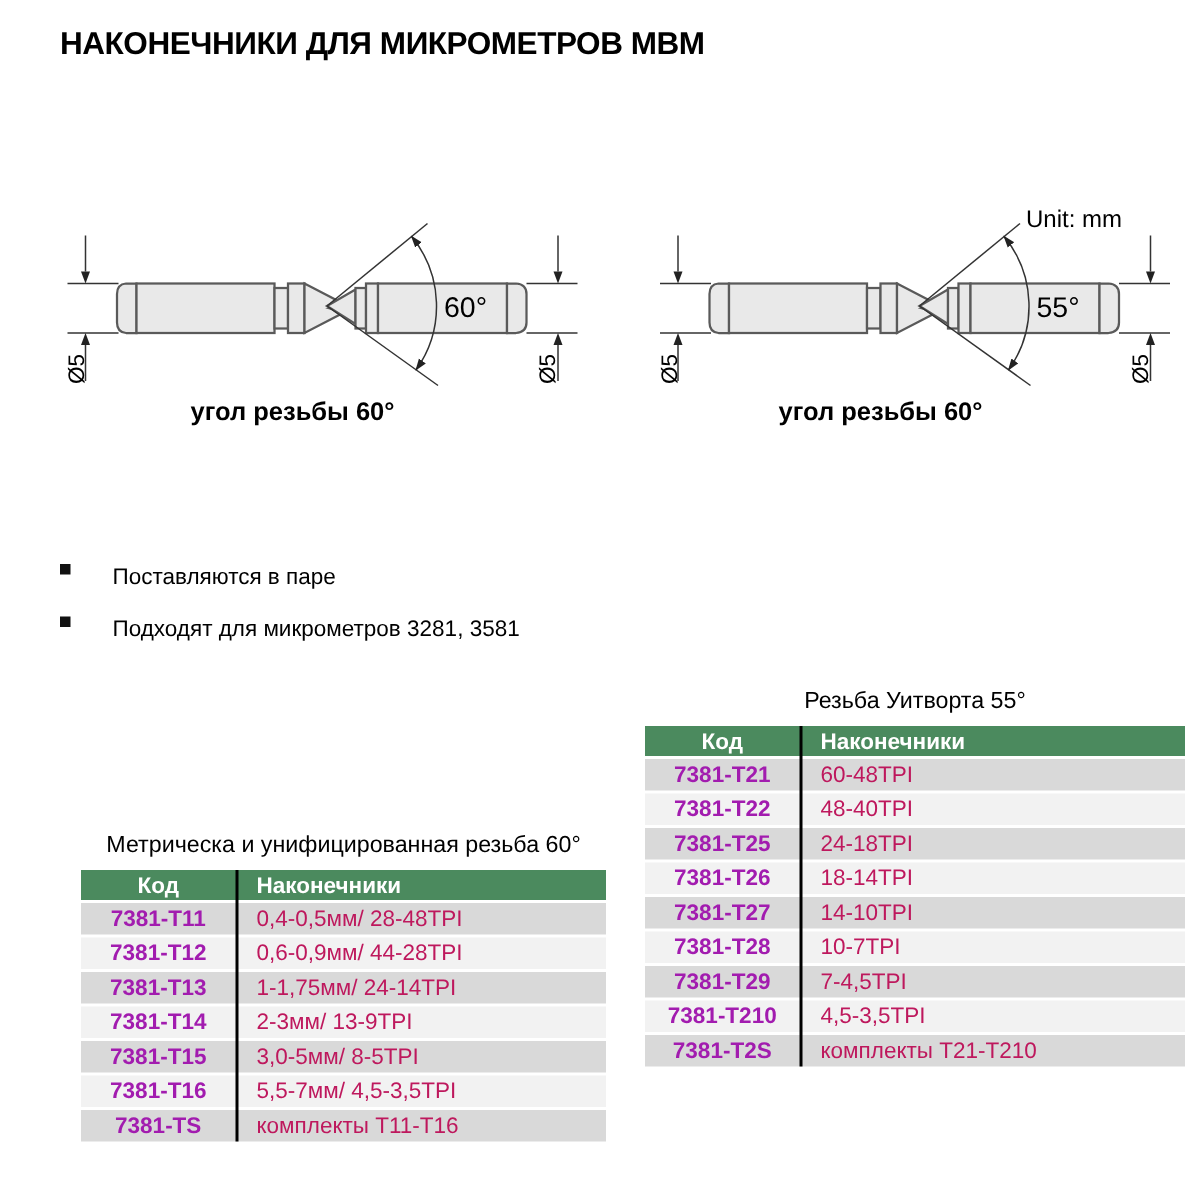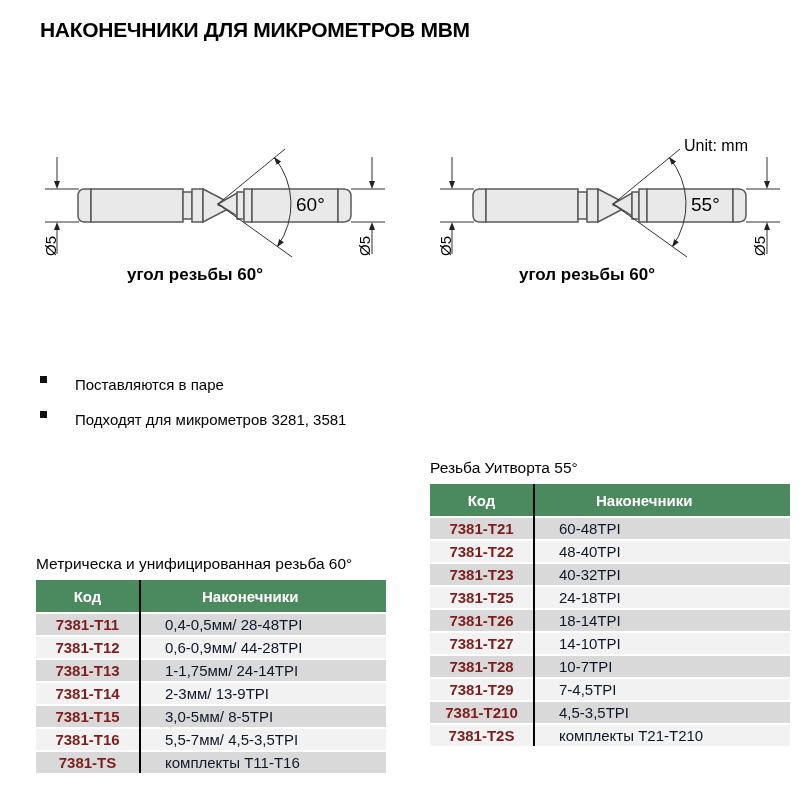--- a/index.html
+++ b/index.html
@@ -21,40 +21,40 @@
   svg.diagram .dia-label  { font-size:15px; }
   svg.diagram .angle-label{ font-size:19px; }
   svg.diagram .unit-label { font-size:16px; }
   svg.diagram .caption    { font-size:17px; font-weight:bold; }
 
   .bullets { position:absolute; left:40px; top:376px; }
   .bullet-item { display:flex; align-items:flex-start; height:20px; margin-bottom:15px; font-size:15px; }
   .bullet-square { width:7px; height:7px; background:#111; margin-right:28px; flex:0 0 auto; }
 
   .table-block { position:absolute; }
-  .table-block.metric    { left:36px;  top:555px; width:350px; }
+  .table-block.metric    { left:54px;  top:555px; width:350px; }
   .table-block.whitworth { left:430px; top:459px; width:360px; }
-  .table-title { font-size:15.5px; color:#000; height:19px; margin-bottom:6px; white-space:nowrap; }
+  .table-title { font-size:15.5px; color:#000; height:19px; margin-bottom:6px; white-space:nowrap;text-align:center; }
 
   .gtable { position:relative; }
   .gtable::after {
     content:""; position:absolute; left:103px; top:0; bottom:0;
     width:1.5px; background:#000;
   }
   .thead {
-    display:flex; align-items:center; height:32px; margin-bottom:2px;
-    background:var(--header-green,#4b8a5e); color:#fff; font-weight:bold; font-size:15px;gap:37px;
+    display:flex; align-items:center; height:20px; margin-bottom:2px;
+    background:var(--header-green,#4b8a5e); color:#fff; font-weight:bold; font-size:15px;
   }
   .c0 { width:103px; text-align:center; flex:0 0 auto; }
-  .c1 { flex:1; padding-left:26px; }
+  .c1 { flex:1; padding-left:14px; }
   .trow { display:flex; align-items:center; height:21px; margin-bottom:2px; font-size:15px; }
   .rows .trow:nth-child(odd)  { background:var(--row-dark,#d9d9d9); }
   .rows .trow:nth-child(even) { background:var(--row-light,#f2f2f2); }
-  .trow .c0 { font-weight:bold; color:#7f1d1d; }
-  .trow .c1 { color:#0f172a; }
+  .trow .c0 { font-weight:bold; color:#a21caf; }
+  .trow .c1 { color:#be185d; }
 </style>
 </head>
 <body>
 
 <div class="page">
 
   <div class="page-title">НАКОНЕЧНИКИ ДЛЯ МИКРОМЕТРОВ МВМ</div>
 
   <svg class="diagram" style="left:40px; top:133px;" width="350" height="152" viewBox="0 0 350 152">
     <defs>
@@ -179,24 +179,20 @@
       <div class="rows">
           <div class="trow">
             <div class="c0">7381-T21</div>
             <div class="c1">60-48TPI</div>
           </div>
           <div class="trow">
             <div class="c0">7381-T22</div>
             <div class="c1">48-40TPI</div>
           </div>
           <div class="trow">
-            <div class="c0">7381-T23</div>
-            <div class="c1">40-32TPI</div>
-          </div>
-          <div class="trow">
             <div class="c0">7381-T25</div>
             <div class="c1">24-18TPI</div>
           </div>
           <div class="trow">
             <div class="c0">7381-T26</div>
             <div class="c1">18-14TPI</div>
           </div>
           <div class="trow">
             <div class="c0">7381-T27</div>
             <div class="c1">14-10TPI</div>

